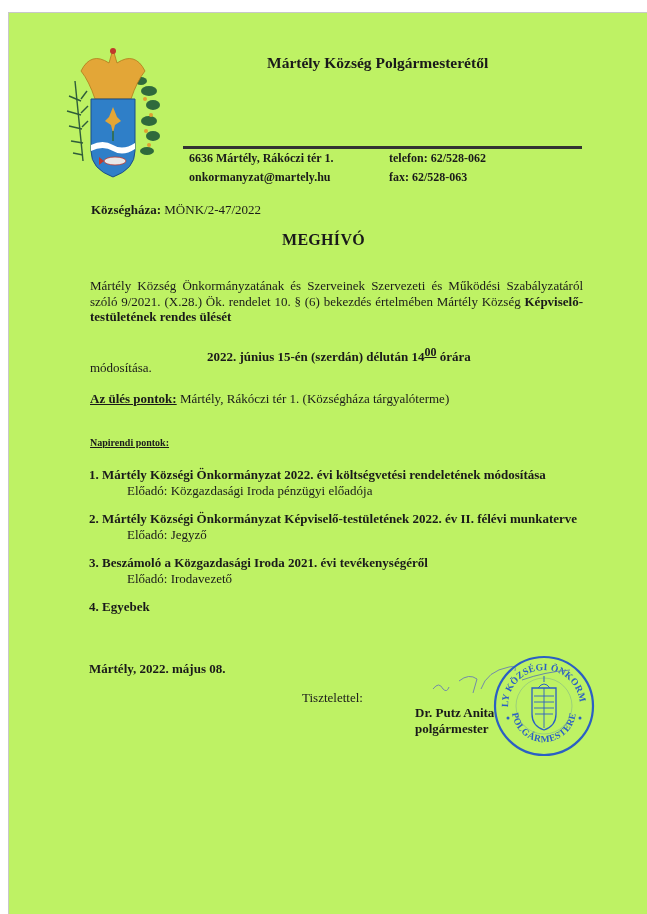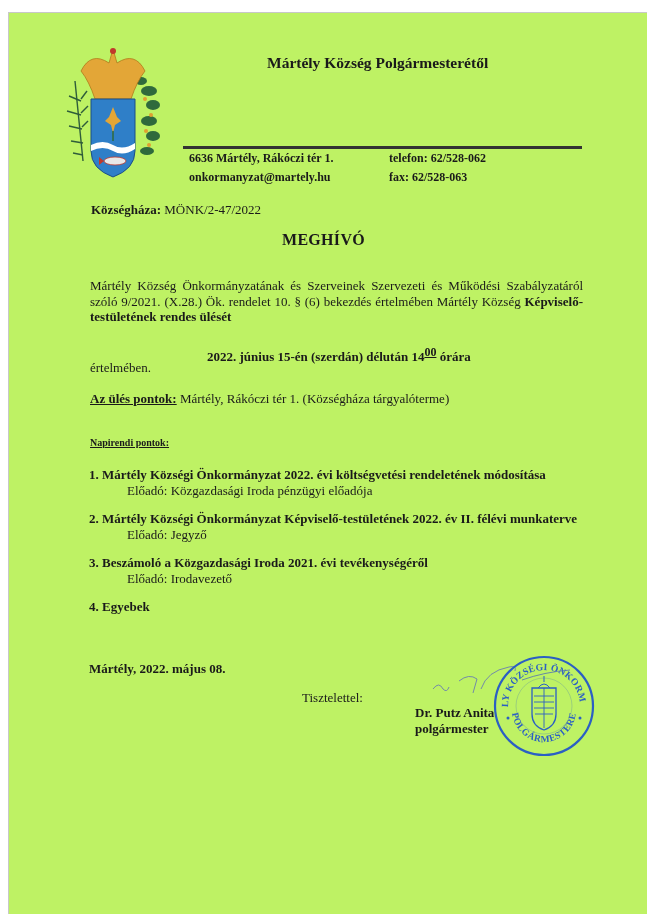--- a/index.html
+++ b/index.html
@@ -99,21 +99,21 @@
     <b>Községháza:</b>
     <span>MÖNK/2-47/2022</span>
   </div>
 
   <div class="abs title">MEGHÍVÓ</div>
 
   <div class="para"><span>Mártély Község Önkormányzatának és Szerveinek Szervezeti és Működési Szabályzatáról szóló 9/2021. (X.28.) Ök. rendelet 10. § (6) bekezdés értelmében Mártély Község </span><b>Képviselő-testületének rendes ülését</b></div>
 
   <div class="abs date"><span>2022. június 15-én (szerdán) délután 14</span><sup>00</sup><span> órára</span></div>
 
-  <div class="abs summon">értelmében.</div>
+  <div class="abs summon">módosítása.</div>
 
   <div class="abs venue"><u>Az ülés pontok:</u><span> Mártély, Rákóczi tér 1. (Községháza tárgyalóterme)</span></div>
 
   <div class="abs agenda-head">Napirendi pontok:</div>
 
   <div class="abs item" style="top:454px">1. Mártély Községi Önkormányzat 2022. évi költségvetési rendeletének módosítása</div>
   <div class="abs pres" style="top:470px">Előadó: Közgazdasági Iroda pénzügyi előadója</div>
   <div class="abs item" style="top:498px">2. Mártély Községi Önkormányzat Képviselő-testületének 2022. év II. félévi munkaterve</div>
   <div class="abs pres" style="top:514px">Előadó: Jegyző</div>
   <div class="abs item" style="top:542px">3. Beszámoló a Közgazdasági Iroda 2021. évi tevékenységéről</div>

